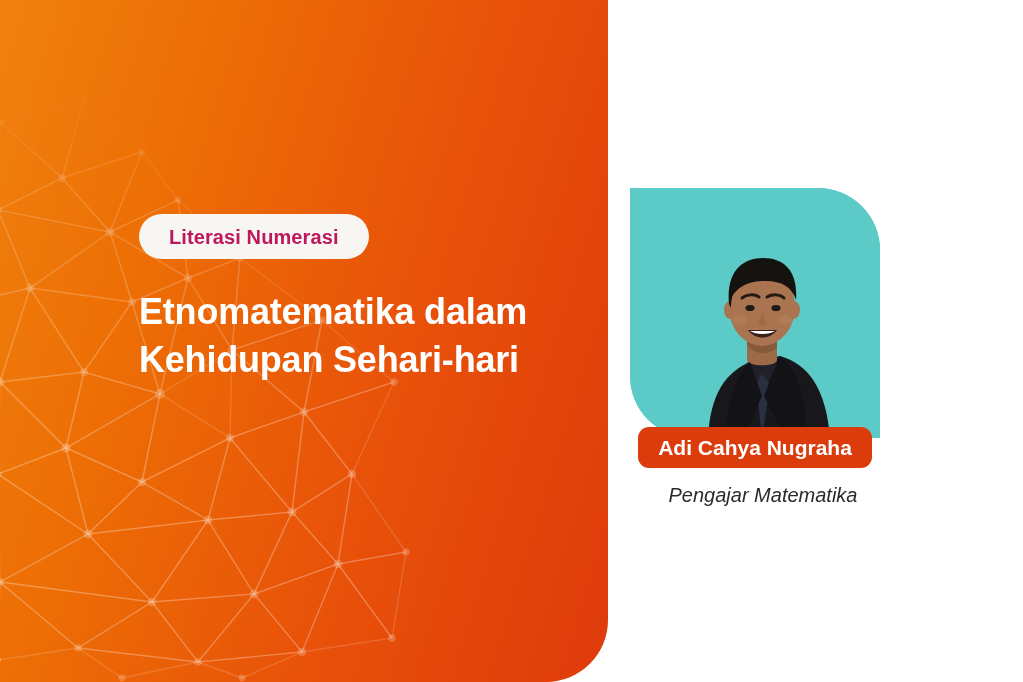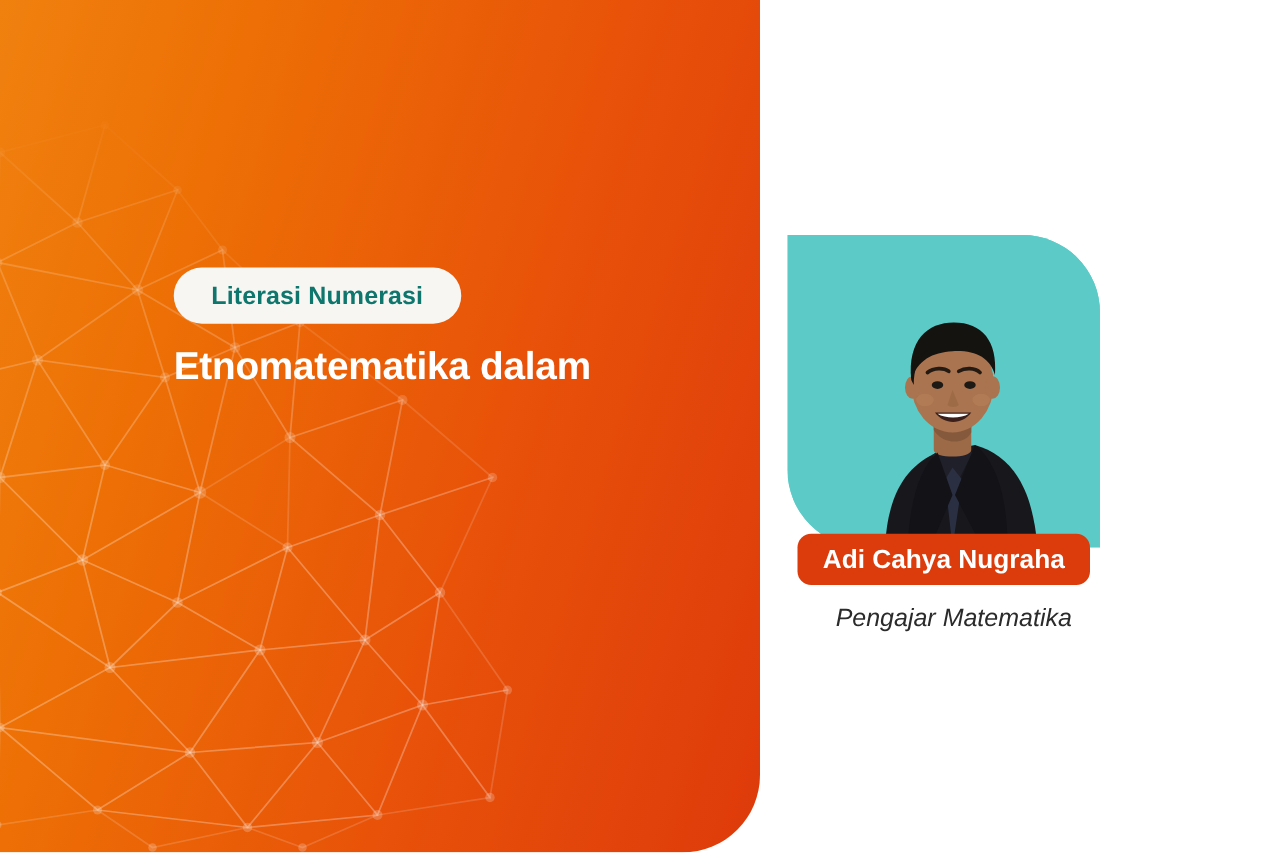--- a/index.html
+++ b/index.html
@@ -54,36 +54,36 @@
     height: 45px;
     padding: 0 30px;
     display: flex;
     align-items: center;
     justify-content: center;
     background: #f8f6f3;
     border-radius: 999px;
     box-sizing: border-box;
   }
   #category-pill .pill-label {
-    color: #0f766e;
+    color: #be185d;
     font-size: 20px;
     font-weight: bold;
     letter-spacing: 0.1px;
     white-space: nowrap;
     line-height: 1;
   }
 
   
   #slide-title {
     position: absolute;
     left: 139px;
-    top: 272px;
+    top: 288px;
     width: 430px;
     color: #ffffff;
-    font-size: 31px;
+    font-size: 36px;
     font-weight: bold;
     line-height: 1.33;
     letter-spacing: -0.2px;
   }
   #slide-title .title-line {
     display: block;
   }
 
   
   #right-panel {
@@ -274,20 +274,21 @@
         <circle cx="130" cy="596" r="3.4"></circle>
       </g>
     </svg>
 
     <div id="category-pill">
       <span class="pill-label">Literasi Numerasi</span>
     </div>
 
     <div id="slide-title">
       <span class="title-line">Etnomatematika dalam</span>
+      <span class="title-line">Kehidupan Sehari-hari</span>
     </div>
   </div>
 
   <div id="right-panel">
 
     <div id="presenter-card">
 
       <div id="presenter-photo">
         <svg viewBox="0 0 250 250" preserveAspectRatio="xMidYMid slice" aria-hidden="true">
           <rect x="0" y="0" width="250" height="250" fill="#5ccbc8"></rect>

